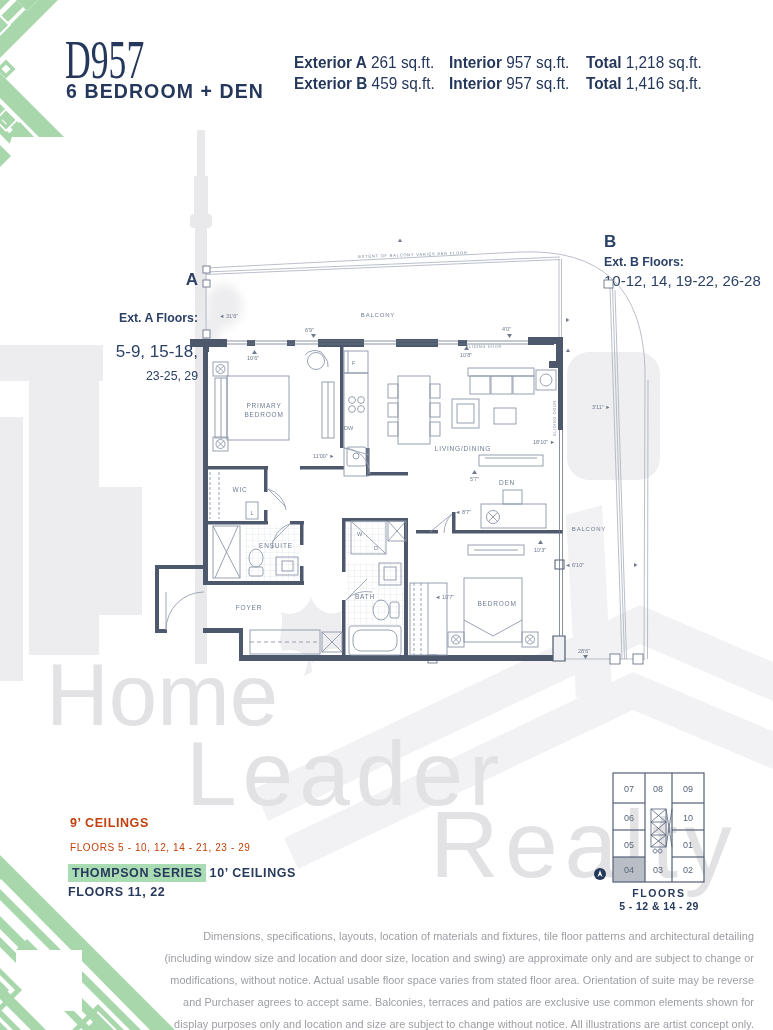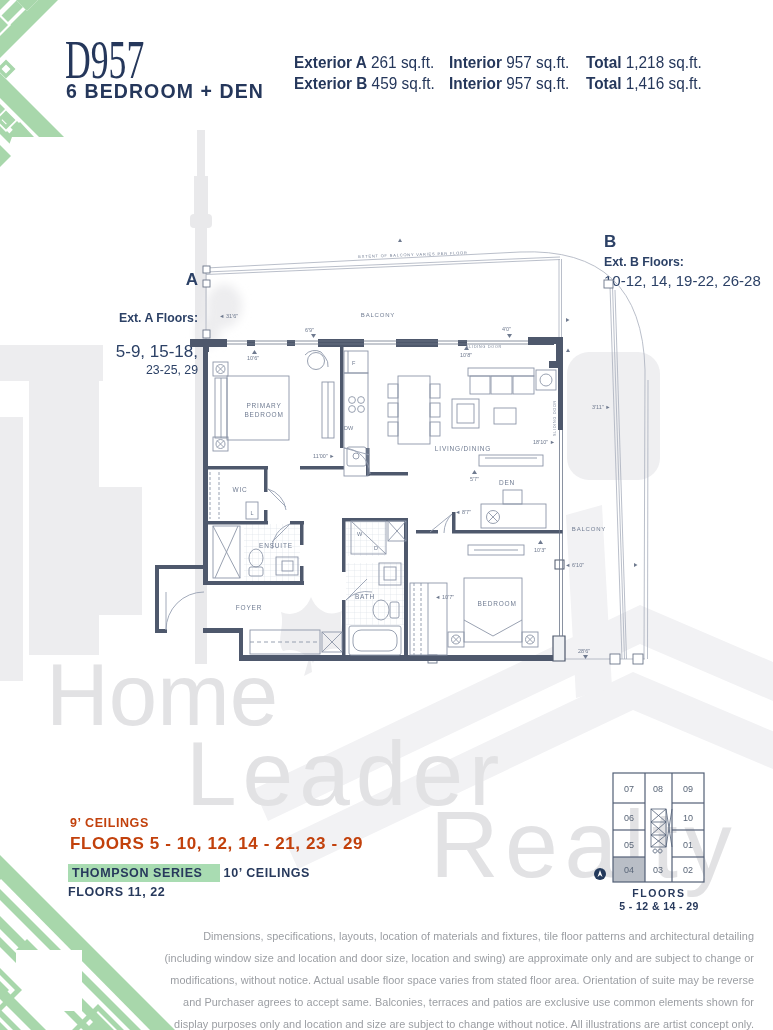--- a/index.html
+++ b/index.html
@@ -116,21 +116,21 @@
   <b>Exterior A</b> 261 sq.ft.<br><b>Exterior B</b> 459 sq.ft.</div>
 <div class="abs" style="left:449px;top:52px;font-size:16.5px;line-height:21px;color:#25375b;white-space:nowrap;transform:scaleX(0.93);transform-origin:left top;">
   <b>Interior</b> 957 sq.ft.<br><b>Interior</b> 957 sq.ft.</div>
 <div class="abs" style="left:586px;top:52px;font-size:16.5px;line-height:21px;color:#25375b;white-space:nowrap;transform:scaleX(0.93);transform-origin:left top;">
   <b>Total</b> 1,218 sq.ft.<br><b>Total</b> 1,416 sq.ft.</div>
 
 <div class="abs" style="left:98px;top:270px;width:100px;text-align:right;color:#2c4166;">
   <div style="font-size:17px;font-weight:bold;">A</div>
   <div style="font-size:12.3px;font-weight:bold;margin-top:21px;">Ext. A Floors:</div>
   <div style="font-size:17px;margin-top:17px;">5-9, 15-18,</div>
-  <div style="font-size:12.3px;margin-top:1px;">23-25, 29</div>
+  <div style="font-size:12.3px;margin-top:7px;">23-25, 29</div>
 </div>
 <div class="abs" style="left:604px;top:232px;color:#2c4166;">
   <div style="font-size:17px;font-weight:bold;">B</div>
   <div style="font-size:12.3px;font-weight:bold;margin-top:3px;">Ext. B Floors:</div>
   <div style="font-size:15px;margin-top:3px;">10-12, 14, 19-22, 26-28</div>
 </div>
 
 <svg class="abs" id="plan" style="left:0;top:0;" width="773" height="1030" viewBox="0 0 773 1030">
   <defs>
     <pattern id="tile" width="6" height="6" patternUnits="userSpaceOnUse">
@@ -387,24 +387,24 @@
     <path d="M583,655 l2.5,4 2.5,-4 z"></path>
     <path d="M398,242 l2,-3.5 2,3.5 z"></path>
     <path d="M566,352 l2,-3.5 2,3.5 z"></path>
     <path d="M634,563 l3.5,2 -3.5,2 z"></path>
     <path d="M566,318 l3.5,2 -3.5,2 z"></path>
   </g>
 </svg>
 
 <div class="abs" style="left:70px;top:816px;color:#c2410c;">
   <div style="font-size:12.5px;font-weight:bold;letter-spacing:0.6px;">9’ CEILINGS</div>
-  <div style="font-size:17px;font-weight:bold;letter-spacing:0.6px;margin-top:4px;">FLOORS 5 - 10, 12, 14 - 21, 23 - 29</div>
+  <div style="font-size:10px;font-weight:normal;letter-spacing:0.6px;margin-top:12px;">FLOORS 5 - 10, 12, 14 - 21, 23 - 29</div>
 </div>
 <div class="abs" style="left:68px;top:866px;color:#27395c;">
-  <div style="font-size:12.5px;font-weight:bold;letter-spacing:0.6px;"><span style="background:#a9dcb2;padding:2px 17px 2px 4px;">THOMPSON SERIES</span> 10’ CEILINGS</div>
+  <div style="font-size:12.5px;font-weight:bold;letter-spacing:0.6px;"><span style="background:#a9dcb2;padding:2px 3px 2px 4px;">THOMPSON SERIES</span> 10’ CEILINGS</div>
   <div style="font-size:12.5px;font-weight:bold;letter-spacing:0.6px;margin-top:5px;">FLOORS 11, 22</div>
 </div>
 
 <svg class="abs" style="left:560px;top:750px;" width="213" height="175" viewBox="560 750 213 175">
   <g>
     <rect x="613" y="857" width="32" height="25" fill="#b9bec6"></rect>
     <g stroke="#525f76" stroke-width="1.2" fill="none">
       <rect x="613" y="773" width="91" height="109"></rect>
       <line x1="613" y1="803" x2="645" y2="803"></line>
       <line x1="672" y1="803" x2="704" y2="803"></line>

